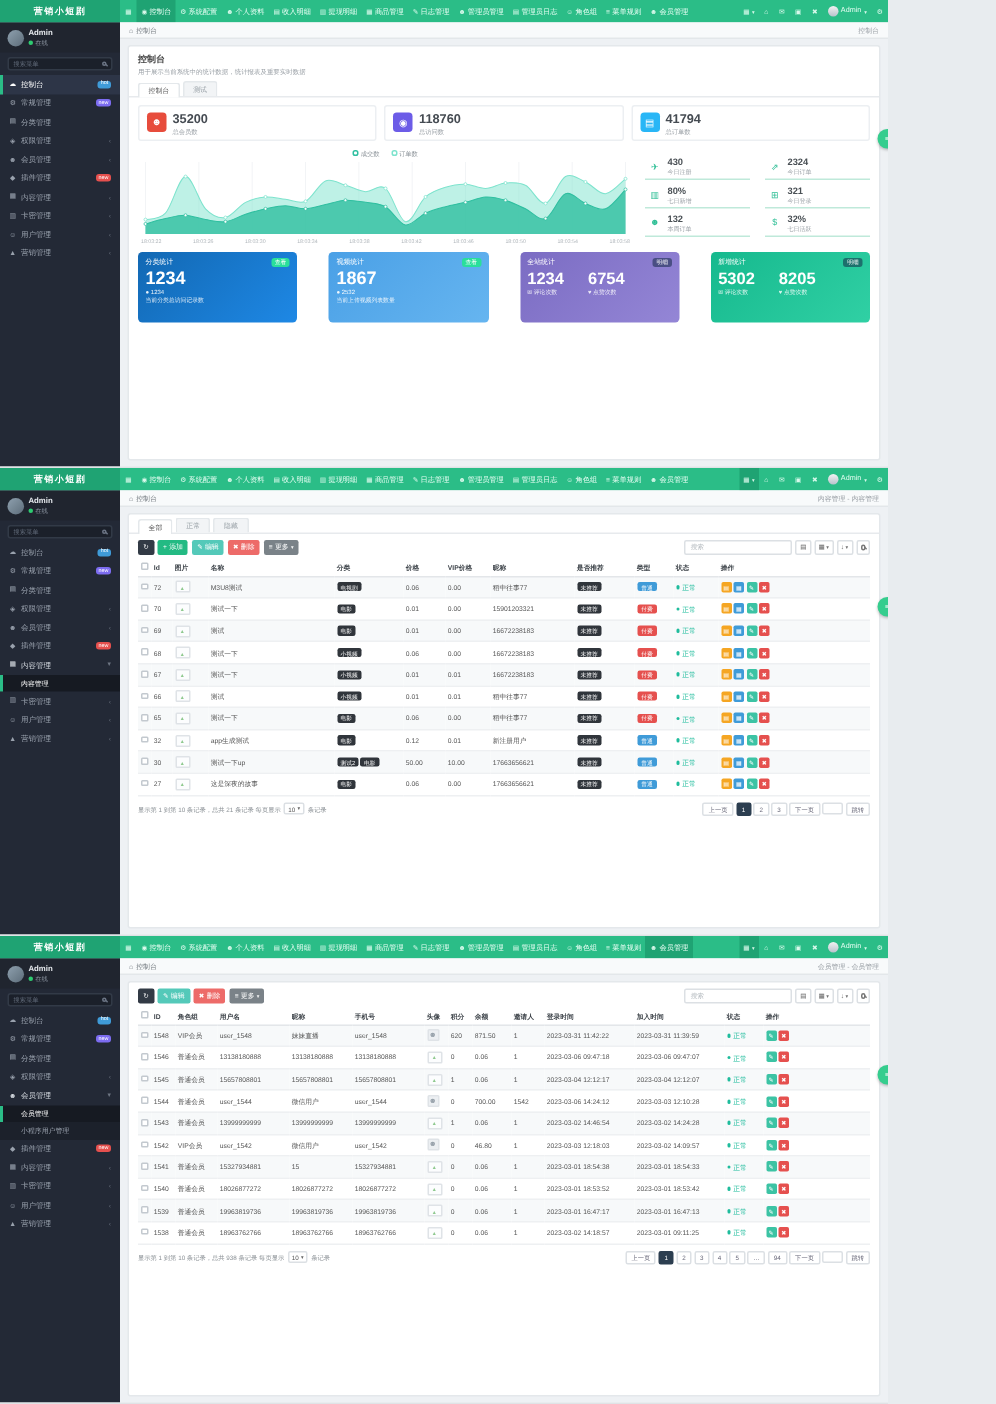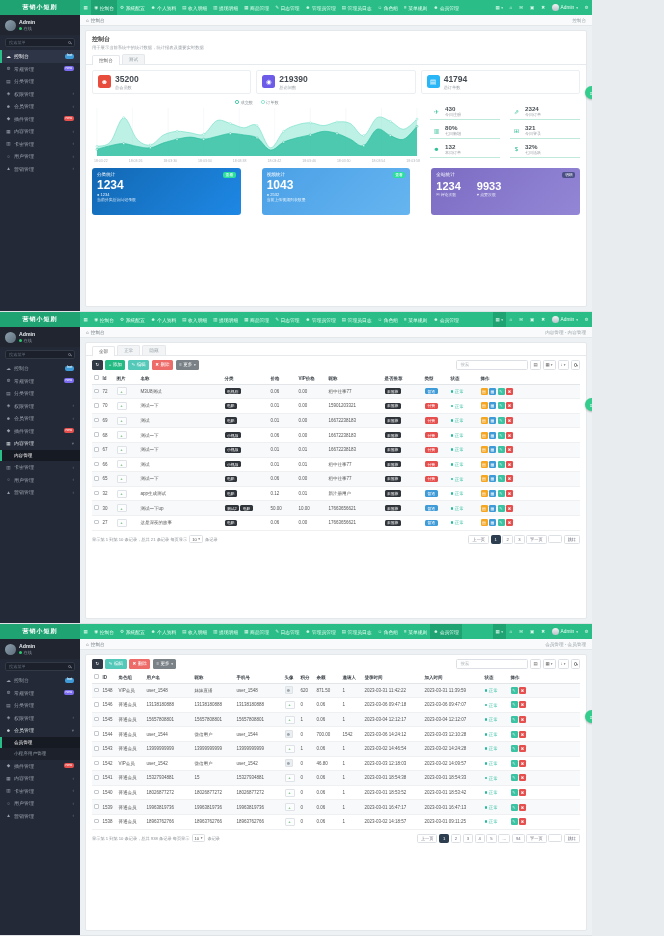--- a/index.html
+++ b/index.html
@@ -307,21 +307,21 @@
                   <div class="stat-card">
                     <span class="stat-ic" style="background: rgb(231, 76, 60);">☻</span>
                     <div>
                       <div class="stat-val">35200</div>
                       <div class="stat-lbl">总会员数</div>
                     </div>
                   </div>
                   <div class="stat-card">
                     <span class="stat-ic" style="background: rgb(108, 92, 231);">◉</span>
                     <div>
-                      <div class="stat-val">219390</div>
+                      <div class="stat-val">118760</div>
                       <div class="stat-lbl">总访问数</div>
                     </div>
                   </div>
                   <div class="stat-card">
                     <span class="stat-ic" style="background: rgb(41, 182, 246);">▤</span>
                     <div>
                       <div class="stat-val">41794</div>
                       <div class="stat-lbl">总订单数</div>
                     </div>
                   </div>
@@ -446,36 +446,52 @@
                     </div>
                     <div class="sum-val">1234</div>
                     <div class="sum-sub"><span>● </span><span>1234</span></div>
                     <div class="sum-cap">当前分类总访问记录数</div>
                   </div>
                   <div class="sum-card" style="background: linear-gradient(135deg, rgb(74, 160, 230), rgb(102, 181, 240));">
                     <div class="sum-top">
                       <span>视频统计</span>
                       <span class="sum-badge light">查看</span>
                     </div>
-                    <div class="sum-val">1043</div>
+                    <div class="sum-val">1867</div>
                     <div class="sum-sub"><span>● </span><span>2532</span></div>
                     <div class="sum-cap">当前上传视频列表数量</div>
                   </div>
                   <div class="sum-card" style="background: linear-gradient(135deg, rgb(123, 108, 195), rgb(148, 134, 214));">
                     <div class="sum-top">
                       <span>全站统计</span>
                       <span class="sum-badge dark">明细</span>
                     </div>
                     <div class="sum-two">
                       <div>
                         <div class="sum-val2">1234</div>
                         <div class="sum-cap">✉ 评论次数</div>
                       </div>
                       <div>
-                        <div class="sum-val2">9933</div>
+                        <div class="sum-val2">6754</div>
+                        <div class="sum-cap">♥ 点赞次数</div>
+                      </div>
+                    </div>
+                  </div>
+                  <div class="sum-card" style="background: linear-gradient(135deg, rgb(22, 185, 142), rgb(48, 208, 164));">
+                    <div class="sum-top">
+                      <span>新增统计</span>
+                      <span class="sum-badge dark">明细</span>
+                    </div>
+                    <div class="sum-two">
+                      <div>
+                        <div class="sum-val2">5302</div>
+                        <div class="sum-cap">✉ 评论次数</div>
+                      </div>
+                      <div>
+                        <div class="sum-val2">8205</div>
                         <div class="sum-cap">♥ 点赞次数</div>
                       </div>
                     </div>
                   </div>
                 </div>
               </div>
             </div>
           </div>
         </div>
       </div>

